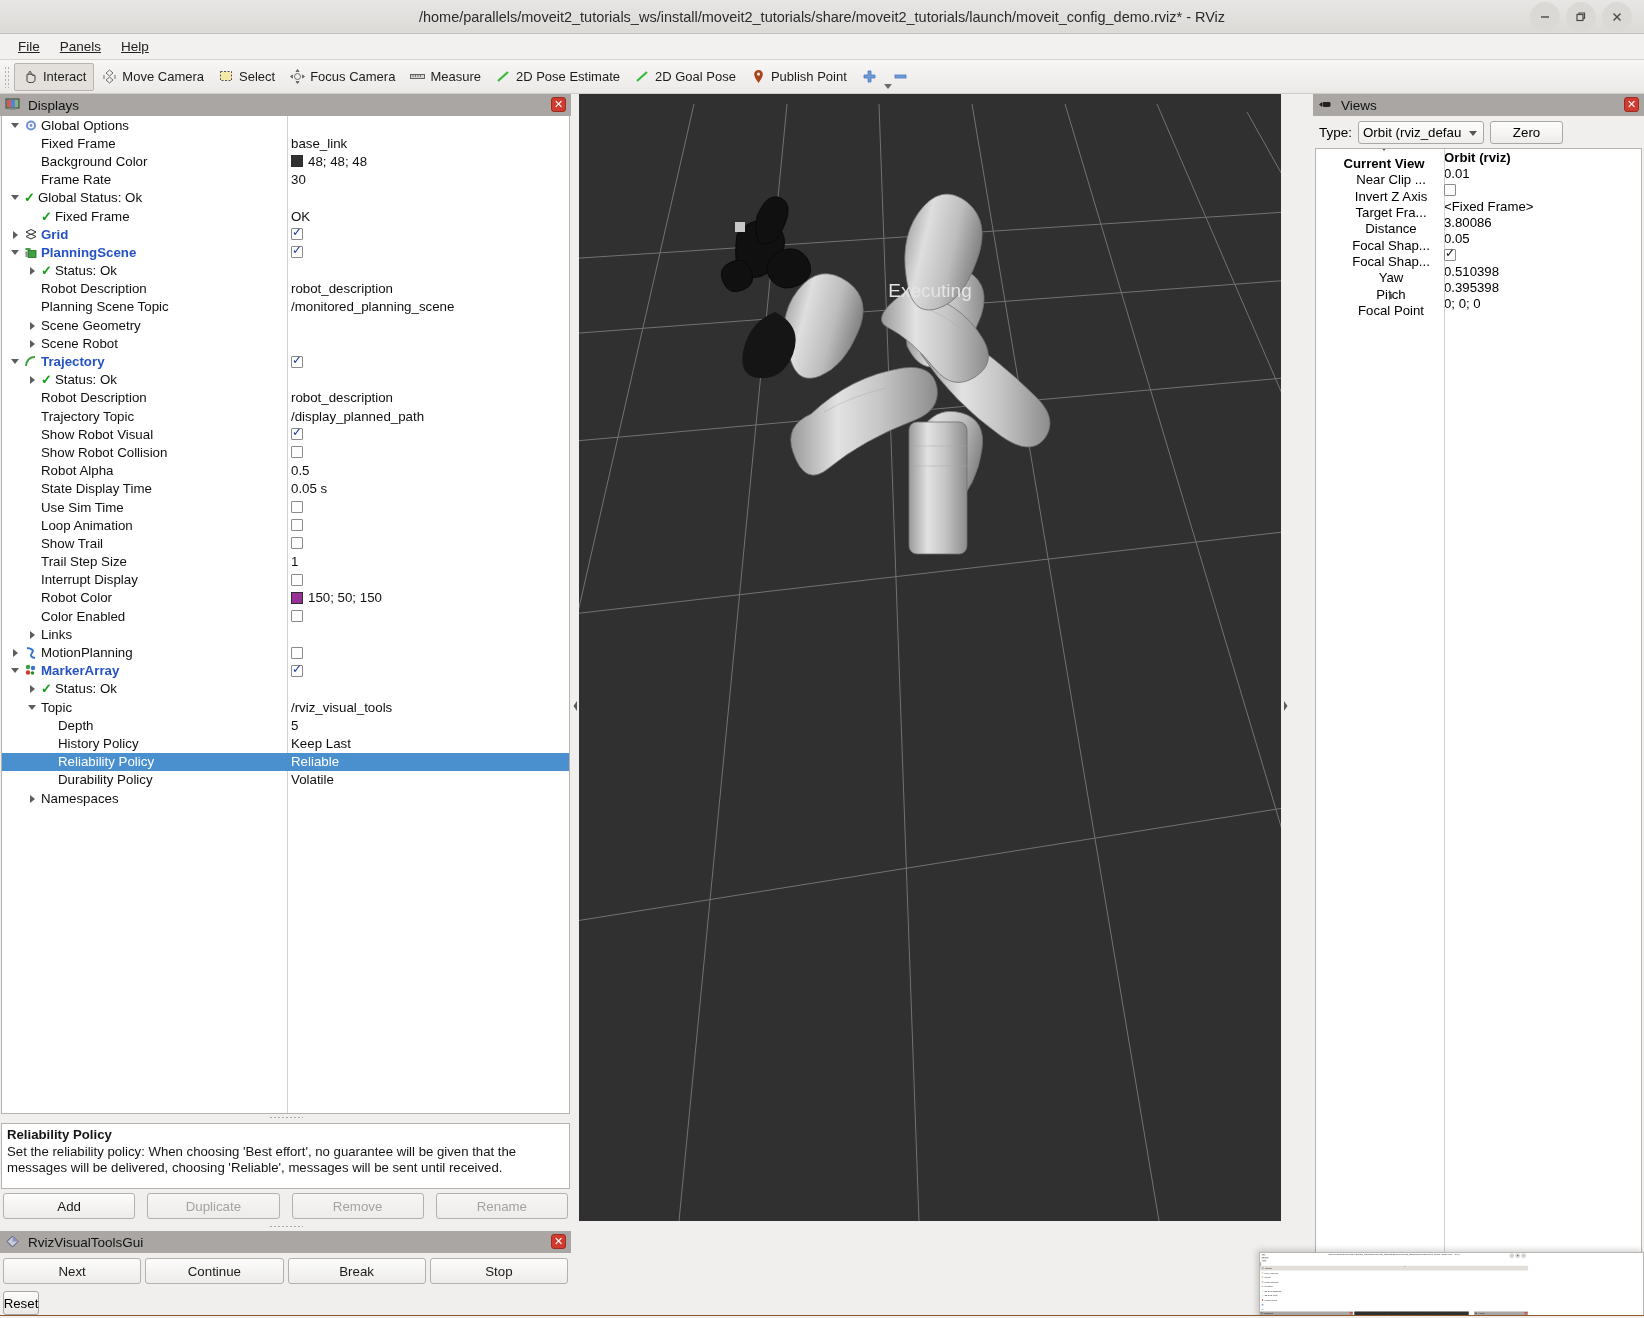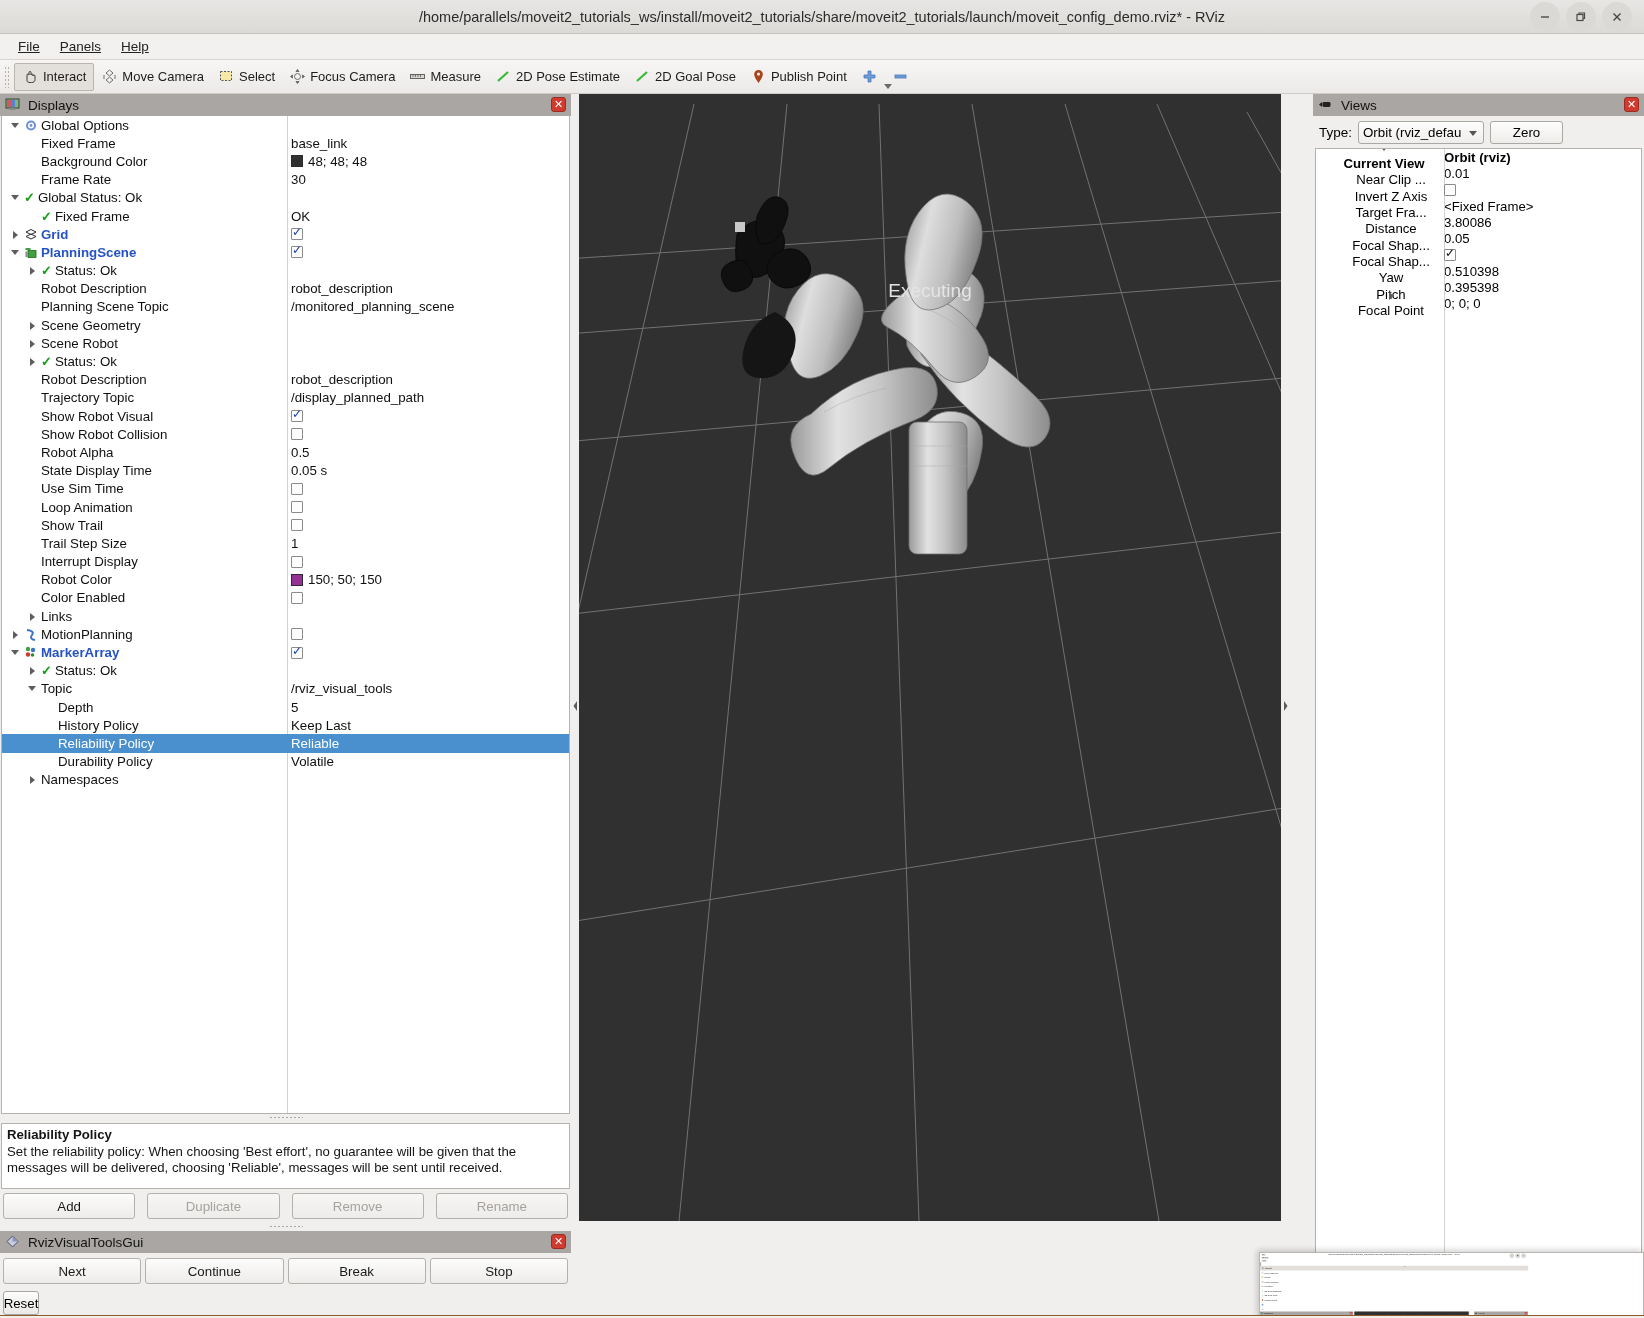--- a/index.html
+++ b/index.html
@@ -493,20 +493,32 @@
               <span class="">Scene Geometry</span>
     </span>
     <span class="cell-val"></span>
   </div>
           <div class="row ">
     <span class="cell-name" style="padding-left:25px">
       <span class="arrow closed"></span>
               <span class="">Scene Robot</span>
     </span>
     <span class="cell-val"></span>
+  </div>
+          <div class="row ">
+    <span class="cell-name" style="padding-left:8px">
+      <span class="arrow open"></span>
+              <span class="tiny-ico"><svg width="14" height="13" viewBox="0 0 14 13">
+                  <path d="M2 11 q1 -9 9 -9" fill="none" stroke="#3ea03e" stroke-width="2"></path>
+                </svg></span>
+              <span class="disp-name">Trajectory</span>
+    </span>
+    <span class="cell-val">
+              <span class="check on"></span>
+            </span>
   </div>
           <div class="row ">
     <span class="cell-name" style="padding-left:25px">
       <span class="arrow closed"></span>
               <span class="ok-mark">✓</span>
               <span class="">Status: Ok</span>
     </span>
     <span class="cell-val"></span>
   </div>
           <div class="row ">

